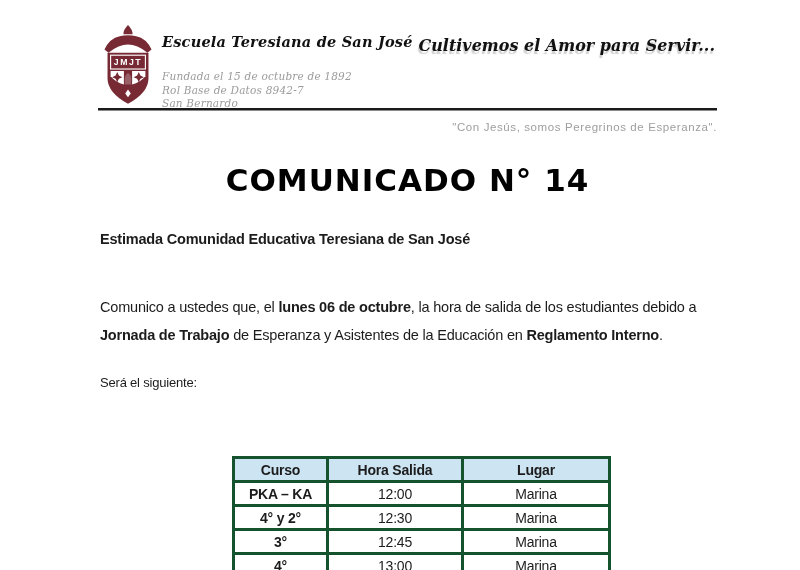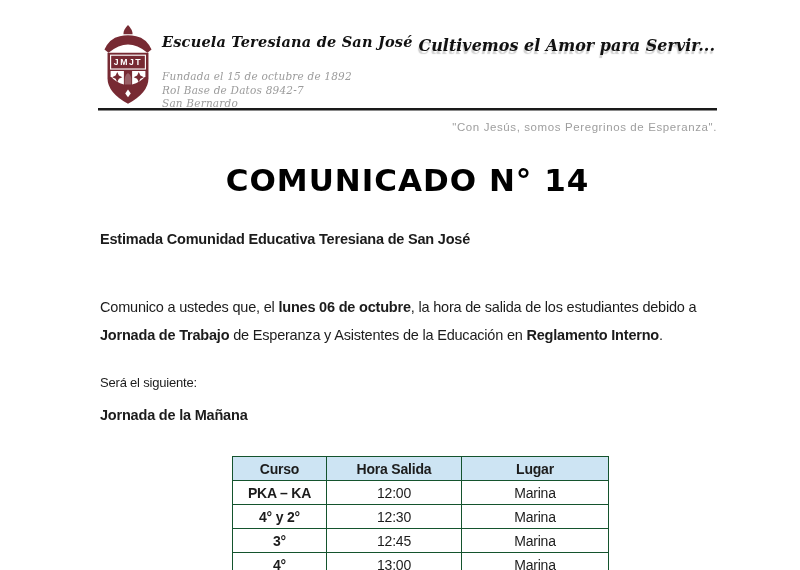--- a/index.html
+++ b/index.html
@@ -66,21 +66,21 @@
 
   .section-heading {
     position: absolute; left: 100px; top: 407px;
     font-size: 14.5px; font-weight: bold; letter-spacing: -0.2px;
   }
 
   
   .schedule { position: absolute; left: 232px; top: 456px; }
   table { border-collapse: collapse; table-layout: fixed; }
   th, td {
-    border: 1px solid #14532d; text-align: center; vertical-align: middle;
+    border: 3px solid #14532d; text-align: center; vertical-align: middle;
     font-size: 14px; height: 24px; padding: 0 4px; letter-spacing: -0.2px;
   }
   th { background: #cde4f3; font-weight: bold; }
   col.c-curso { width: 94px; }
   col.c-hora  { width: 135px; }
   col.c-lugar { width: 147px; }
   td.curso { font-weight: bold; }
 </style>
 </head>
 <body>
@@ -129,21 +129,20 @@
   <div class="quote">"Con Jesús, somos Peregrinos de Esperanza".</div>
 
   <div class="doc-title">COMUNICADO N° 14</div>
 
   <div class="greeting">Estimada Comunidad Educativa Teresiana de San José</div>
 
   <div class="paragraph"><span>Comunico a ustedes que, el </span><b>lunes 06 de octubre</b><span>, la hora de salida de los estudiantes debido a </span><br><b>Jornada de Trabajo</b><span> de Esperanza y Asistentes de la Educación en </span><b>Reglamento Interno</b><span>.</span></div>
 
   <div class="following-line">Será el siguiente:</div>
 
-  <div class="section-heading">Jornada de la Mañana</div>
 
   <div class="schedule">
     <table>
       <colgroup>
           <col class="c-curso">
           <col class="c-hora">
           <col class="c-lugar">
         </colgroup>
       <thead>
         <tr>

